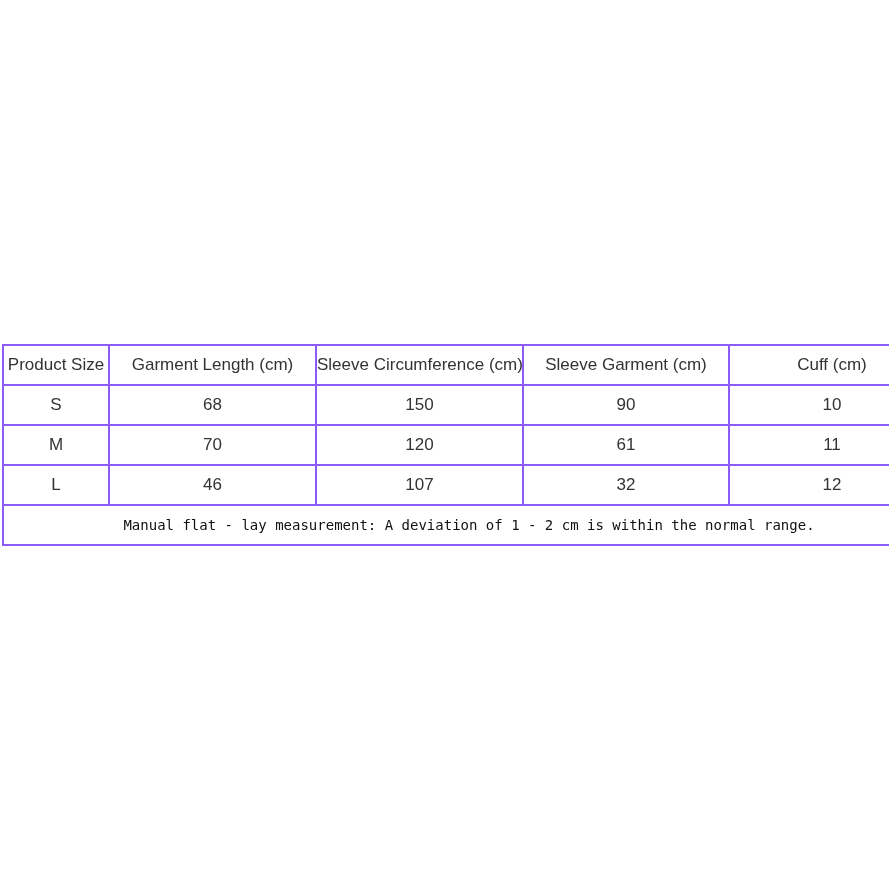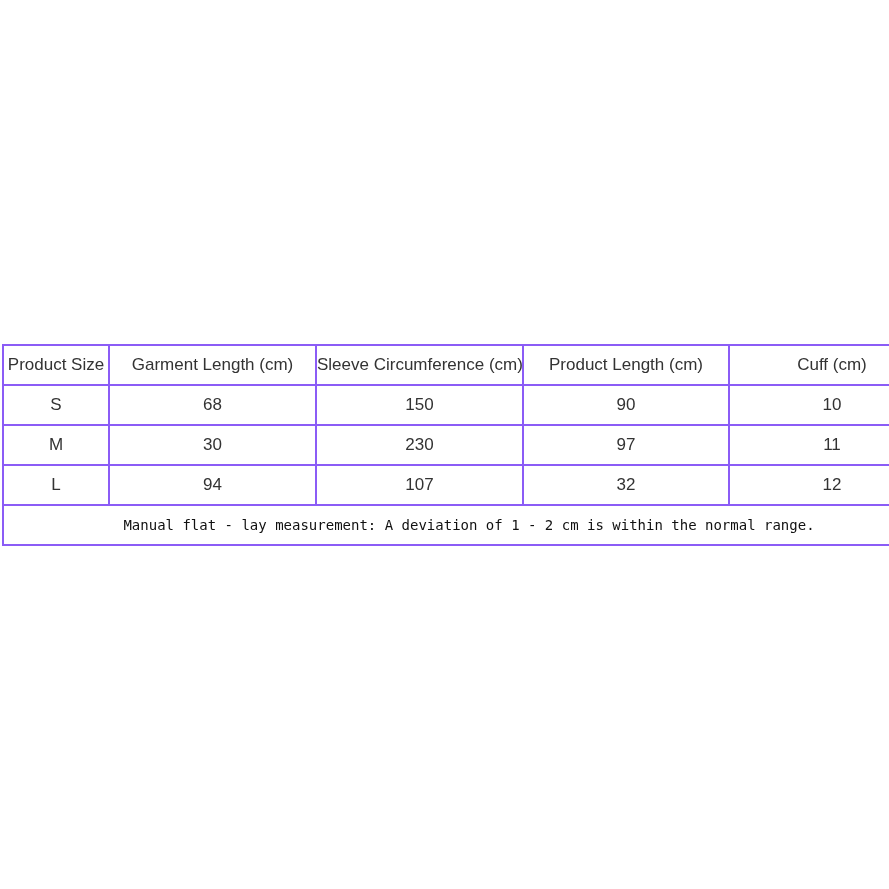--- a/index.html
+++ b/index.html
@@ -57,42 +57,42 @@
       <col class="c1">
       <col class="c2">
       <col class="c3">
       <col class="c4">
   </colgroup>
   <thead>
     <tr>
       <th>Product Size</th>
       <th>Garment Length (cm)</th>
       <th>Sleeve Circumference (cm)</th>
-      <th>Product Length (cm)</th>
+      <th>Sleeve Garment (cm)</th>
       <th>Cuff (cm)</th>
     </tr>
   </thead>
   <tbody>
     <tr>
       <td>S</td>
       <td>68</td>
       <td>150</td>
       <td>90</td>
       <td>10</td>
     </tr>
     <tr>
       <td>M</td>
-      <td>30</td>
-      <td>230</td>
-      <td>97</td>
+      <td>70</td>
+      <td>120</td>
+      <td>61</td>
       <td>11</td>
     </tr>
     <tr>
       <td>L</td>
-      <td>94</td>
+      <td>46</td>
       <td>107</td>
       <td>32</td>
       <td>12</td>
     </tr>
     <tr>
       <td class="note-cell" colspan="5">Manual flat - lay measurement: A deviation of 1 - 2 cm is within the normal range.</td>
     </tr>
   </tbody>
 </table>
 

